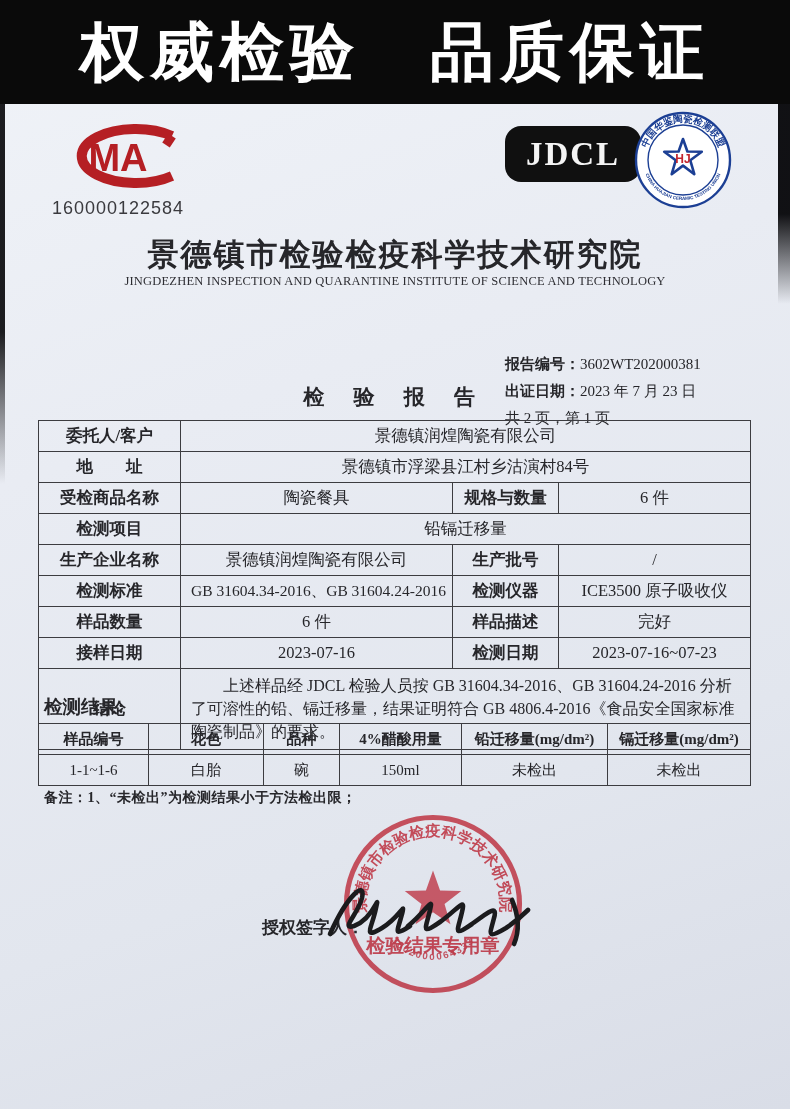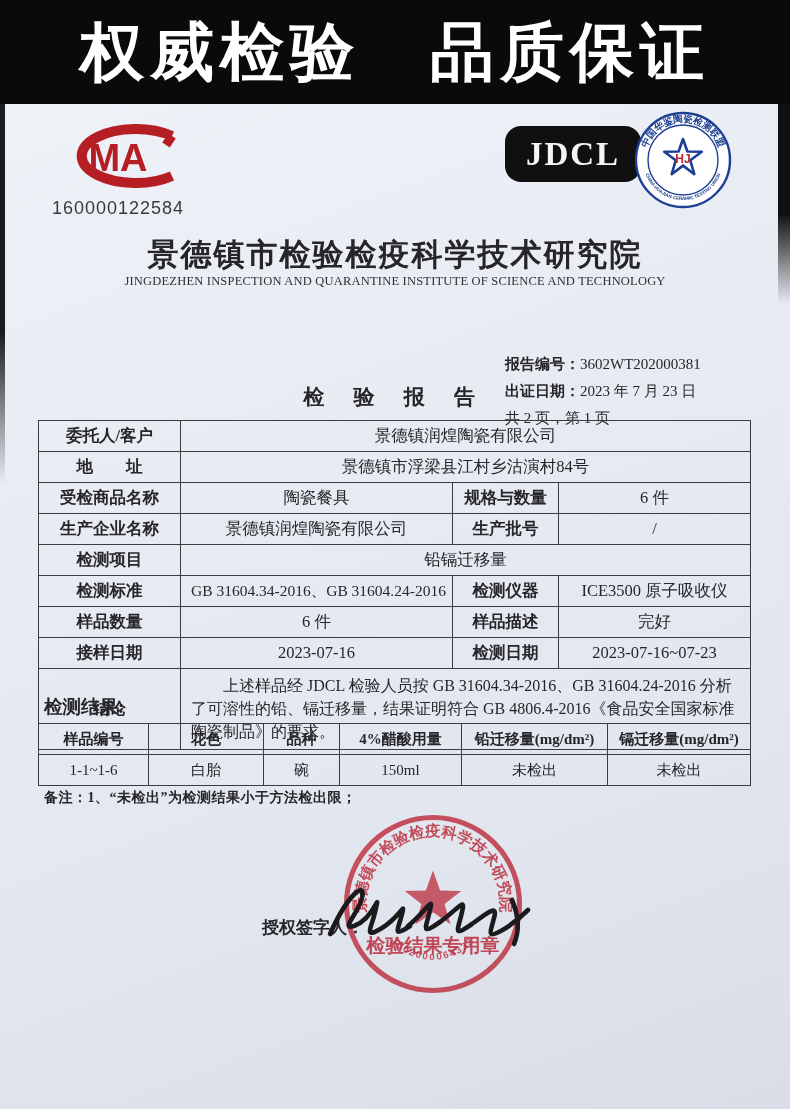--- a/index.html
+++ b/index.html
@@ -139,28 +139,28 @@
       <td class="lab">地　　址</td>
       <td class="val" colspan="3">景德镇市浮梁县江村乡沽演村84号</td>
     </tr>
     <tr>
       <td class="lab">受检商品名称</td>
       <td class="val">陶瓷餐具</td>
       <td class="lab">规格与数量</td>
       <td class="val">6 件</td>
     </tr>
     <tr>
+      <td class="lab">检测项目</td>
+      <td class="val" colspan="3">铅镉迁移量</td>
+    </tr>
+    <tr>
       <td class="lab">生产企业名称</td>
       <td class="val">景德镇润煌陶瓷有限公司</td>
       <td class="lab">生产批号</td>
       <td class="val">/</td>
-    </tr>
-    <tr>
-      <td class="lab">检测项目</td>
-      <td class="val" colspan="3">铅镉迁移量</td>
     </tr>
     <tr>
       <td class="lab">检测标准</td>
       <td class="val" style="font-size:15.5px">GB 31604.34-2016、GB 31604.24-2016</td>
       <td class="lab">检测仪器</td>
       <td class="val">ICE3500 原子吸收仪</td>
     </tr>
     <tr>
       <td class="lab">样品数量</td>
       <td class="val">6 件</td>

